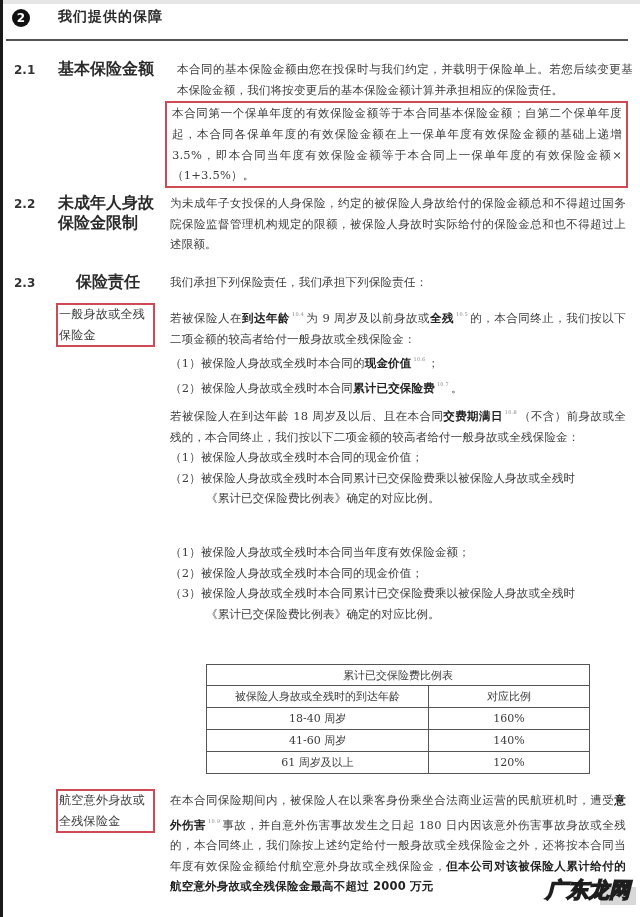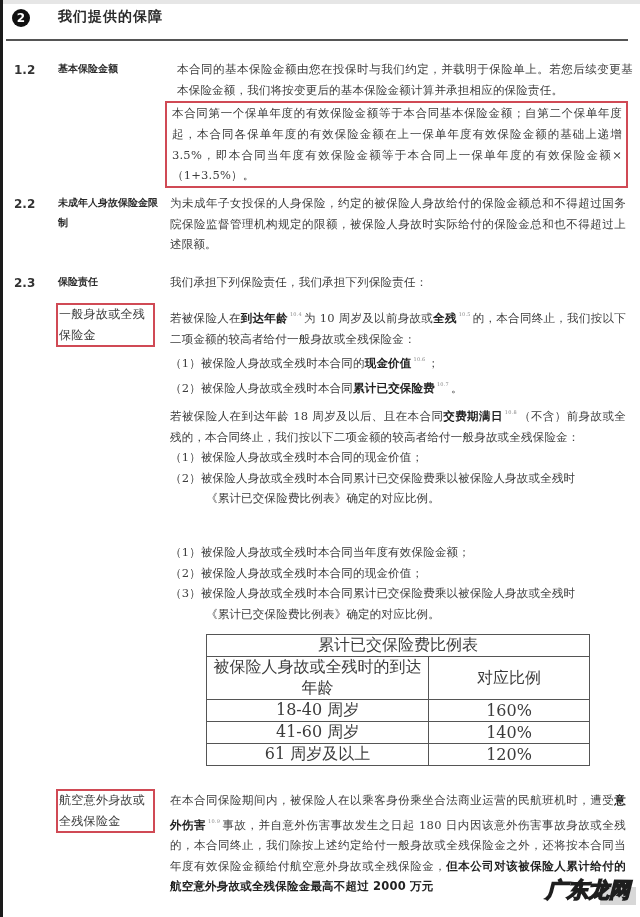--- a/index.html
+++ b/index.html
@@ -66,21 +66,21 @@
       left: 14px;
       font-family: "DejaVu Sans", sans-serif;
       font-size: 12px;
       font-weight: bold;
       color: #333;
     }
     .sec-label {
       position: absolute;
       left: 58px;
       font-family: "DejaVu Sans", sans-serif;
-      font-size: 10px;
+      font-size: 16px;
       font-weight: bold;
       color: #2b2b2b;
       line-height: 20px;
       width: 100px;
     }
     .para {
       position: absolute;
       left: 170px;
       width: 456px;
       font-size: 11.5px;
@@ -116,24 +116,24 @@
     }
     .sub-label {
       position: absolute;
       font-size: 12px;
       line-height: 21px;
       color: #3a3a3a;
       letter-spacing: 0.3px;
     }
     table.ratio {
       position: absolute;
-      left: 206px; top: 634px;
+      left: 206px; top: 664px;
       width: 384px;
       border-collapse: collapse;
-      font-size: 16px;
+      font-size: 11px;
       color: #3c3c3c;
     }
     table.ratio td, table.ratio th {
       border: 1px solid #555;
       height: 21px;
       padding: 0;
       text-align: center;
       font-weight: normal;
     }
     table.ratio th.caption {
@@ -164,39 +164,39 @@
 
 <div class="left-edge"></div>
 <div class="top-strip"></div>
 
 <div class="header">
   <div class="num-circle">2</div>
   <div class="title">我们提供的保障</div>
 </div>
 <div class="header-rule"></div>
 
-<div class="sec-num" style="top:63px;">1.2</div>
+<div class="sec-num" style="top:63px;">2.1</div>
 <div class="sec-label" style="top:59px;">基本保险金额</div>
 <div class="para" style="top:59px;margin-left:7px;">本合同的基本保险金额由您在投保时与我们约定，并载明于保险单上。若您后续变更基本保险金额，我们将按变更后的基本保险金额计算并承担相应的保险责任。</div>
 <div class="redbox" style="left:165px; top:101px; width:463px; height:87px;"></div>
 <div class="para" style="top:103px; width:450px; left:172px; line-height:20.8px;">本合同第一个保单年度的有效保险金额等于本合同基本保险金额；自第二个保单年度起，本合同各保单年度的有效保险金额在上一保单年度有效保险金额的基础上递增 3.5%，即本合同当年度有效保险金额等于本合同上一保单年度的有效保险金额×（1+3.5%）。</div>
 
 <div class="sec-num" style="top:197px;">2.2</div>
 <div class="sec-label" style="top:193px; width:106px;">未成年人身故保险金限制</div>
 <div class="para" style="top:193px;">为未成年子女投保的人身保险，约定的被保险人身故给付的保险金额总和不得超过国务院保险监督管理机构规定的限额，被保险人身故时实际给付的保险金总和也不得超过上述限额。</div>
 
 <div class="sec-num" style="top:276px;">2.3</div>
-<div class="sec-label" style="top:272px;">保险责任</div>
+<div class="sec-label" style="top:272px;text-align:center;">保险责任</div>
 <div class="para" style="top:272px;">我们承担下列保险责任，我们承担下列保险责任：</div>
 
 <div class="redbox" style="left:56px; top:303px; width:99px; height:44px;"></div>
 <div class="sub-label" style="left:59px; top:304px; width:94px;border-radius:6px;">一般身故或全残保险金</div>
 
 <div class="para" style="top:304px;">
-  <span>若被保险人在</span><b>到达年龄</b><sup>10.4</sup><span>为 10 周岁及以前身故或</span><b>全残</b><sup>10.5</sup><span>的，本合同终止，我们按以下二项金额的较高者给付一般身故或全残保险金：</span>
+  <span>若被保险人在</span><b>到达年龄</b><sup>10.4</sup><span>为 9 周岁及以前身故或</span><b>全残</b><sup>10.5</sup><span>的，本合同终止，我们按以下二项金额的较高者给付一般身故或全残保险金：</span>
   <span class="list-item" style="text-indent:0; padding-left:0;"><span>（1）被保险人身故或全残时本合同的</span><b>现金价值</b><sup>10.6</sup><span>；</span></span>
   <span class="list-item" style="text-indent:0; padding-left:0;"><span>（2）被保险人身故或全残时本合同</span><b>累计已交保险费</b><sup>10.7</sup><span>。</span></span>
 </div>
 
 <div class="para" style="top:402px;">
   <span>若被保险人在到达年龄 18 周岁及以后、且在本合同</span><b>交费期满日</b><sup>10.8</sup><span>（不含）前身故或全残的，本合同终止，我们按以下二项金额的较高者给付一般身故或全残保险金：</span>
   <span class="list-item" style="text-indent:0; padding-left:0;">（1）被保险人身故或全残时本合同的现金价值；</span>
   <span class="list-item" style="text-indent:0; padding-left:0;">（2）被保险人身故或全残时本合同累计已交保险费乘以被保险人身故或全残时</span>
   <span class="list-item-inner">《累计已交保险费比例表》确定的对应比例。</span>
 </div>

